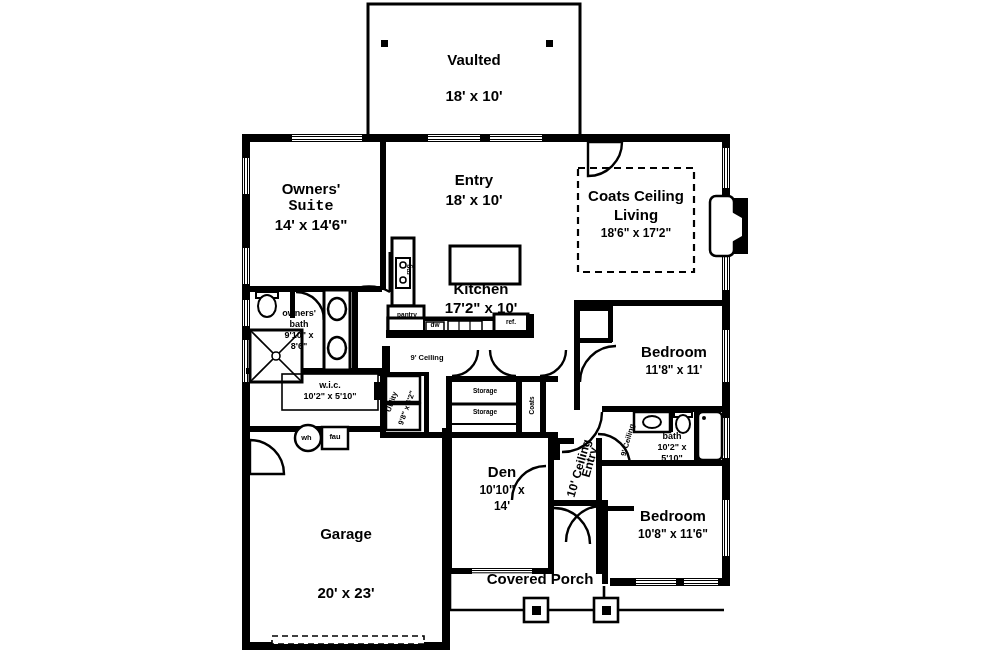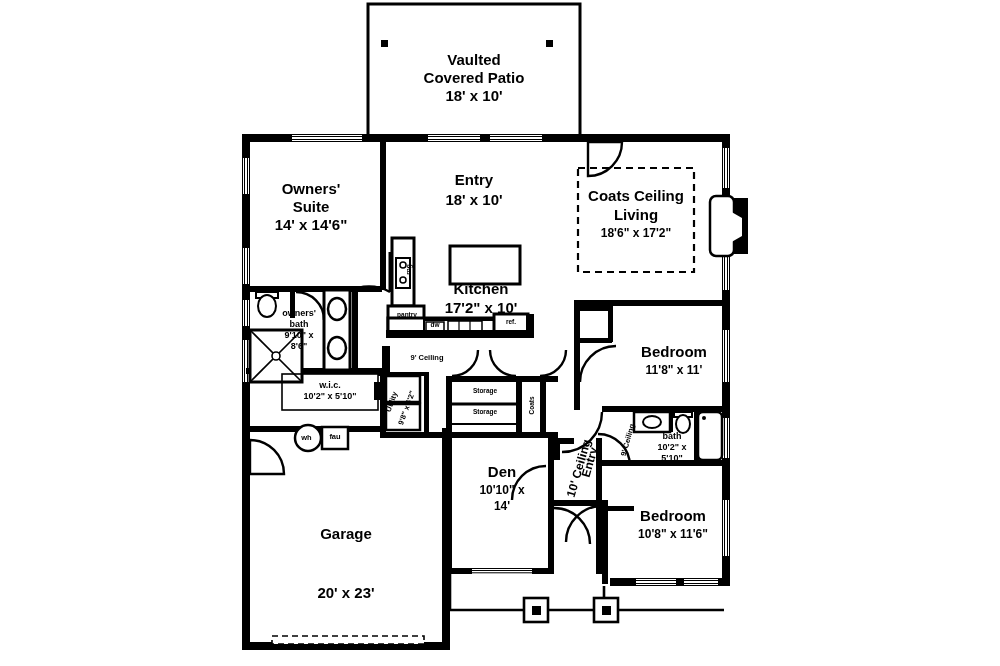--- a/index.html
+++ b/index.html
@@ -282,25 +282,24 @@
   </g>
 
   <g>
     <line x1="452" y1="404" x2="516" y2="404" stroke="#000" stroke-width="3"></line>
     <line x1="452" y1="424" x2="516" y2="424" stroke="#000" stroke-width="2"></line>
   </g>
 
 </svg>
 
 <div class="lbl big" style="left:384px;top:52px;width:180px;">Vaulted</div>
-<div class="lbl big" style="left:384px;top:70px;width:180px;">Covered Patio</div>
 <div class="lbl big" style="left:384px;top:88px;width:180px;">18' x 10'</div>
 
 <div class="lbl big" style="left:248px;top:181px;width:126px;">Owners'</div>
-<div class="lbl big" style="left:248px;top:199px;width:126px;">Suite</div>
+<div class="lbl big" style="left:248px;top:199px;width:126px;font-family:Liberation Mono, monospace;">Suite</div>
 <div class="lbl big" style="left:244px;top:217px;width:134px;">14' x 14'6"</div>
 
 <div class="lbl big" style="left:396px;top:172px;width:156px;">Entry</div>
 <div class="lbl big" style="left:396px;top:192px;width:156px;">18' x 10'</div>
 
 <div class="lbl big" style="left:406px;top:281px;width:150px;">Kitchen</div>
 <div class="lbl big" style="left:400px;top:300px;width:162px;">17'2" x 10'</div>
 
 <div class="lbl big" style="left:576px;top:188px;width:120px;">Coats Ceiling</div>
 <div class="lbl big" style="left:576px;top:207px;width:120px;">Living</div>
@@ -324,20 +323,21 @@
 <div class="lbl sm" style="left:644px;top:443px;width:56px;">10'2" x</div>
 <div class="lbl sm" style="left:644px;top:454px;width:56px;">5'10"</div>
 
 <div class="lbl big" style="left:456px;top:464px;width:92px;">Den</div>
 <div class="lbl mid" style="left:452px;top:484px;width:100px;">10'10" x</div>
 <div class="lbl mid" style="left:452px;top:500px;width:100px;">14'</div>
 
 <div class="lbl big" style="left:286px;top:526px;width:120px;text-align:center;">Garage</div>
 <div class="lbl big" style="left:286px;top:545px;width:120px;margin-top:40px;">20' x 23'</div>
 
+<div class="lbl big" style="left:452px;top:571px;width:176px;">Covered Porch</div>
 
 <div class="lbl xs rot90" style="left:372px;top:398px;width:40px;transform:rotate(-70deg);">Utility</div>
 <div class="lbl xs rot90" style="left:381px;top:404px;width:52px;transform:rotate(-70deg);">9'8" x 6'2"</div>
 
 <div class="lbl mid rot90" style="left:539px;top:462px;width:80px;transform:rotate(-74deg);">10' Ceiling</div>
 <div class="lbl mid rot90" style="left:563px;top:456px;width:54px;transform:rotate(-74deg);">Entry</div>
 
 <div class="lbl xs rot90" style="left:601px;top:436px;width:54px;transform:rotate(-74deg);">9' Ceiling</div>
 
 <div class="lbl xs" style="left:396px;top:354px;width:62px;">9' Ceiling</div>

